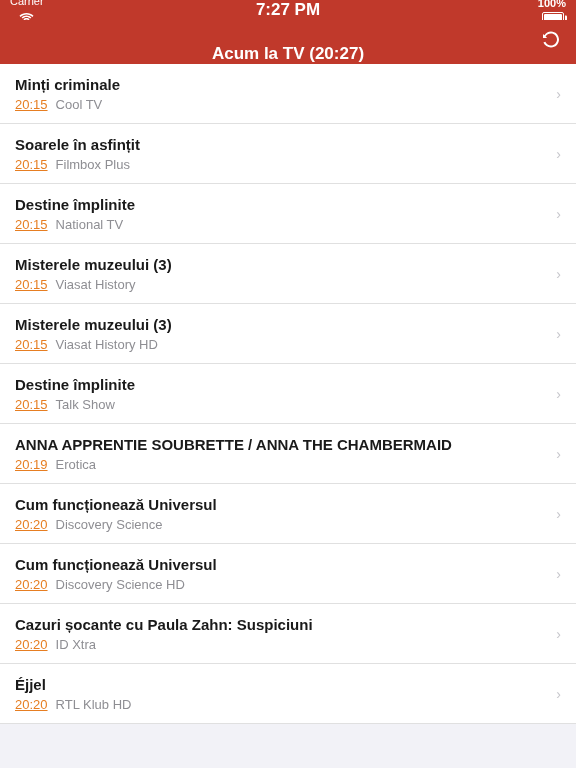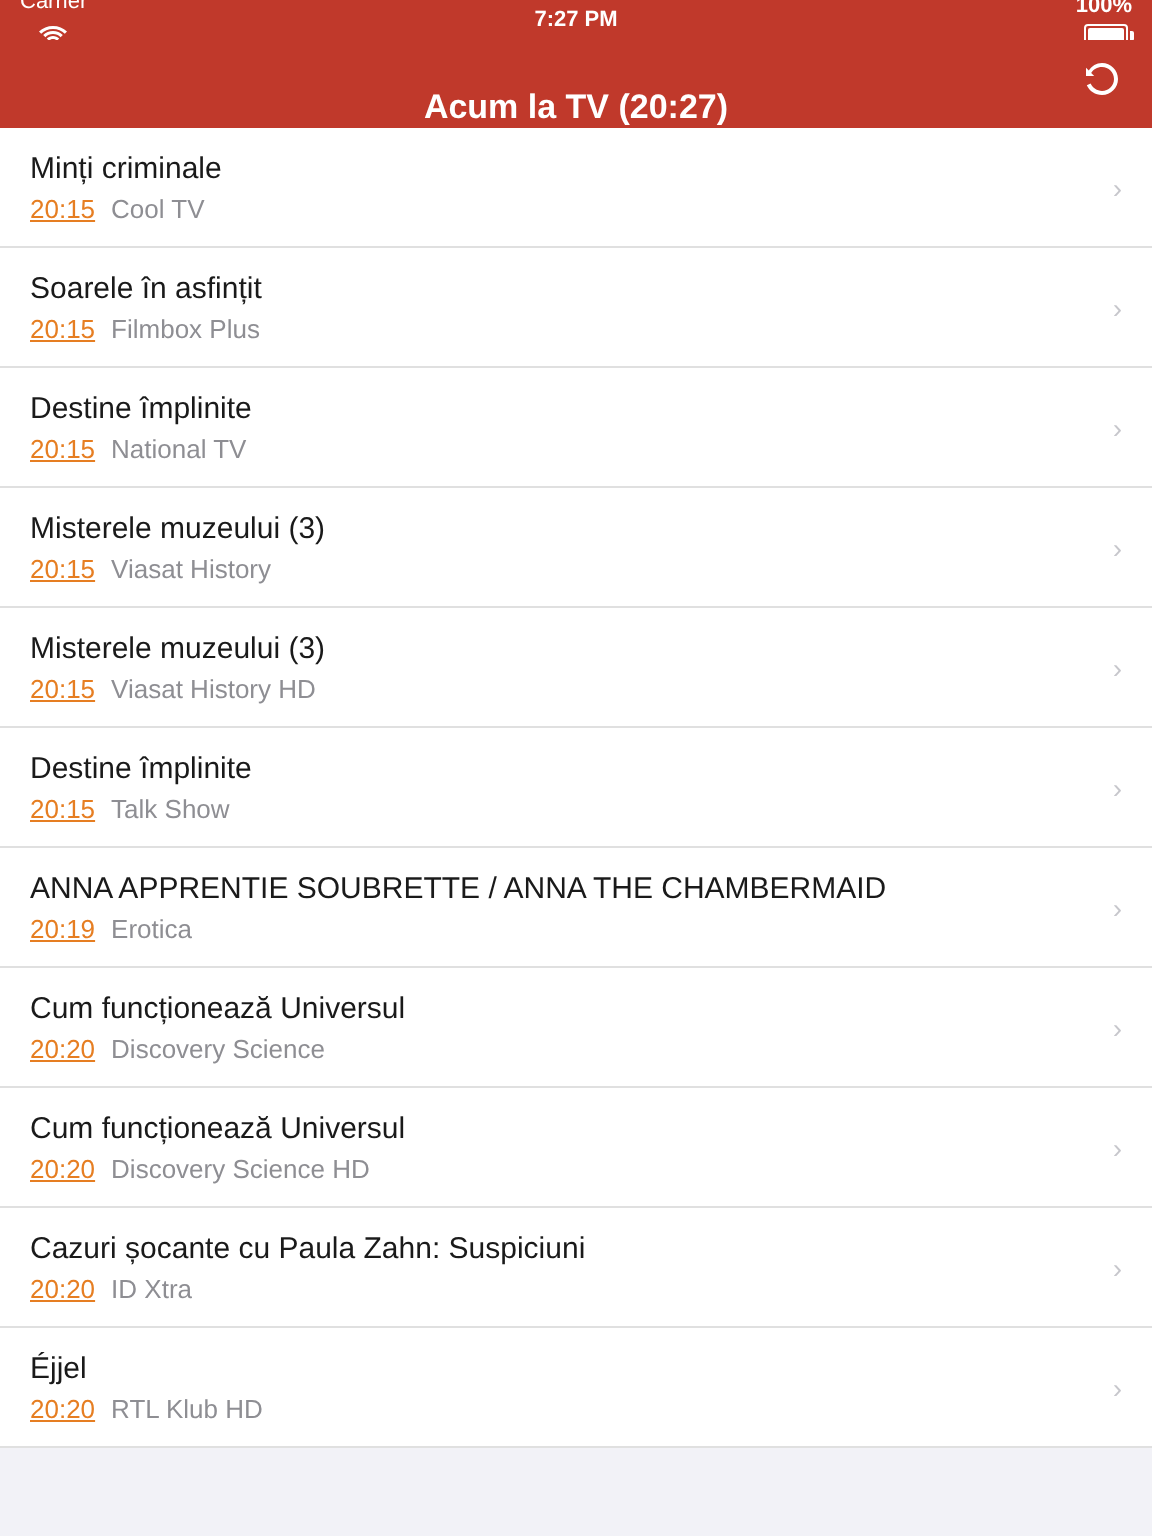--- a/index.html
+++ b/index.html
@@ -25,21 +25,21 @@
       display: flex;
       align-items: center;
       gap: 5px;
       color: white;
       font-size: 11px;
       font-weight: 400;
       flex-direction: column;
     }
     .status-center {
       color: white;
-      font-size: 11px;
+      font-size: 17px;
       font-weight: 600;
       position: absolute;
       left: 50%;
       transform: translateX(-50%);
     }
     .status-right {
       color: white;
       font-size: 11px;
       font-weight: 600;
       display: flex;
@@ -120,21 +120,21 @@
       cursor: pointer;
       min-height: 60px;
       position: relative;
     }
     .list-item-content {
       flex: 1;
     }
     .list-item-title {
       font-size: 15px;
       color: #1a1a1a;
-      font-weight: 400;
+      font-weight: 700;
       margin-bottom: 3px;
       line-height: 1.3;
     }
     .list-item-subtitle {
       font-size: 13px;
       color: #8e8e93;
       display: flex;
       align-items: center;
       gap: 8px;
     }

